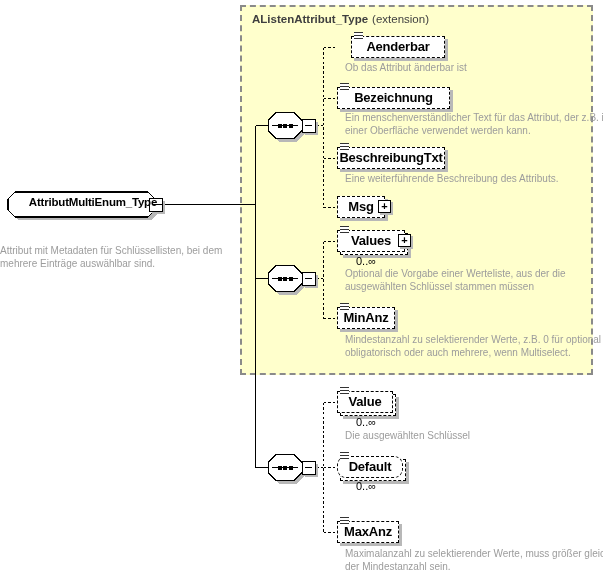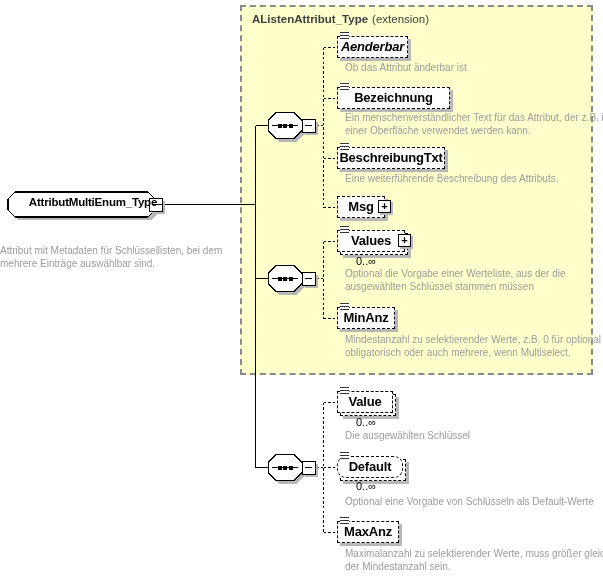--- a/index.html
+++ b/index.html
@@ -147,21 +147,21 @@
       <g>
         <rect x="34" y="6.5" width="13" height="13" fill="#fff" stroke="#000"></rect>
         <line x1="37" y1="13" x2="44" y2="13" stroke="#000"></line>
       </g>
     </g>
   </svg>
 
   <div class="rootlabel">AttributMultiEnum_Type</div>
   <div class="anno" style="left:0; top:221px; width:252px;margin-top:24px;">Attribut mit Metadaten für Schlüssellisten, bei dem mehrere Einträge auswählbar sind.</div>
 
-  <div class="ebox shadowed" style="left:337px; top:36px; width:71px;font-style:italic;">
+  <div class="ebox shadowed" style="left:351px; top:36px; width:94px;">
     <span class="txticon"></span>
     <span class="lbl">Aenderbar</span>
   </div>
   <div class="anno nowrap" style="left:345px; top:62px;">Ob das Attribut änderbar ist</div>
 
   <div class="ebox shadowed" style="left:337px; top:87px; width:113px;">
     <span class="txticon"></span>
     <span class="lbl">Bezeichnung</span>
   </div>
   <div class="anno" style="left:345px; top:112px; width:282px;">Ein menschenverständlicher Text für das Attribut, der z.B. in einer Oberfläche verwendet werden kann.</div>
@@ -199,21 +199,20 @@
   </div>
   <div class="card" style="left:356px; top:416px;">0..∞</div>
   <div class="anno nowrap" style="left:345px; top:430px;">Die ausgewählten Schlüssel</div>
 
   <div class="stackghost" style="left:340px; top:459px; width:66px; height:22px;"></div>
   <div class="ebox" style="left:337px; top:456px; width:66px;border-radius:9px;">
     <span class="txticon"></span>
     <span class="lbl">Default</span>
   </div>
   <div class="card" style="left:356px; top:480px;">0..∞</div>
-  <div class="anno nowrap" style="left:345px; top:496px;">Optional eine Vorgabe von Schlüsseln als Default-Werte</div>
 
   <div class="ebox shadowed" style="left:337px; top:521px; width:62px;">
     <span class="txticon"></span>
     <span class="lbl">MaxAnz</span>
   </div>
   <div class="anno" style="left:345px; top:548px; width:275px;">Maximalanzahl zu selektierender Werte, muss größer gleich der Mindestanzahl sein.</div>
 
 </div>
 
 </body></html>

